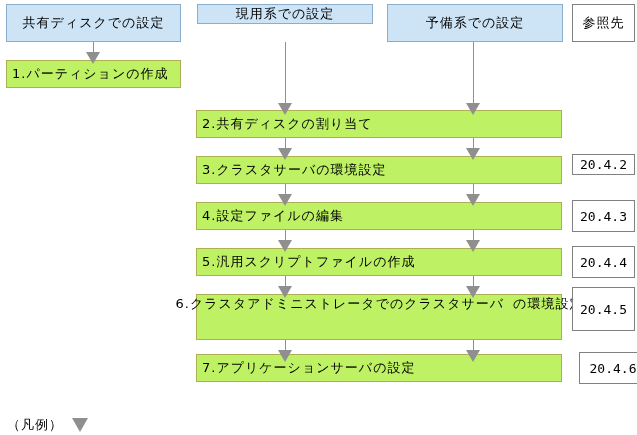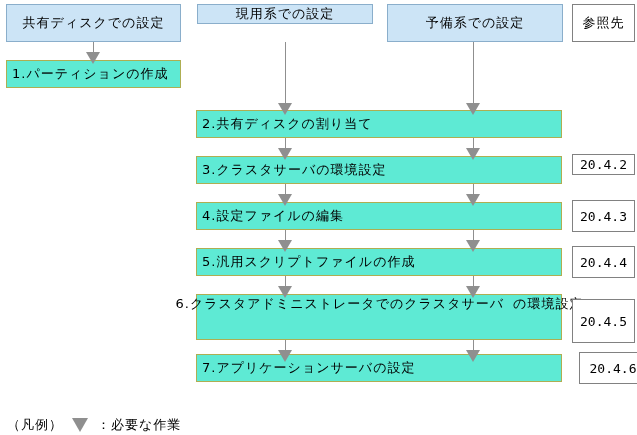--- a/index.html
+++ b/index.html
@@ -6,21 +6,21 @@
   body{
     width:637px;height:435px;position:relative;background:#ffffff;
     font-family:"DejaVu Sans","Liberation Sans",sans-serif;
     font-size:13px;color:#000000;overflow:hidden;
   }
   .box{
     position:absolute;box-sizing:border-box;border:1px solid;
     display:flex;align-items:center;
   }
   .hdr{background:#cce4f6;border-color:#8aaecb;justify-content:center;text-align:center;}
-  .step{background:#5eead4;border-color:#aeae52;padding:0 4px 0 5px;}
+  .step{background:#bef264;border-color:#aeae52;padding:0 4px 0 5px;}
   .step.two{flex-direction:row;align-items:flex-start;justify-content:center;line-height:1.45;}
   .step.two .ln2{padding-left:9px;}
   .refbox{
     background:#ffffff;border-color:#818181;justify-content:center;
     font-family:"DejaVu Sans Mono","Liberation Mono",monospace;font-size:13px;
   }
   .cjk{letter-spacing:1px;white-space:nowrap;}
   .stem{position:absolute;width:1px;background:#8f8f8f;}
   .head{
     position:absolute;width:0;height:0;
@@ -75,21 +75,21 @@
 
 <div class="box refbox" style="left:572px;top:154px;width:63px;height:21px">
   <span>20.4.2</span>
 </div>
 <div class="box refbox" style="left:572px;top:200px;width:63px;height:32px">
   <span>20.4.3</span>
 </div>
 <div class="box refbox" style="left:572px;top:246px;width:63px;height:32px">
   <span>20.4.4</span>
 </div>
-<div class="box refbox" style="left:572px;top:299px;width:63px;height:44px">
+<div class="box refbox" style="left:572px;top:287px;width:63px;height:44px">
   <span>20.4.5</span>
 </div>
 <div class="box refbox" style="left:579px;top:352px;width:68px;height:32px">
   <span>20.4.6</span>
 </div>
 
 <div class="stem" style="left:93px;top:42px;height:11px"></div>
 <div class="head" style="left:86px;top:52px"></div>
 
 <div class="stem" style="left:285px;top:42px;height:62px"></div>
@@ -118,14 +118,13 @@
 <div class="head" style="left:466px;top:286px"></div>
 
 <div class="stem" style="left:285px;top:340px;height:11px"></div>
 <div class="head" style="left:278px;top:350px"></div>
 <div class="stem" style="left:473px;top:340px;height:11px"></div>
 <div class="head" style="left:466px;top:350px"></div>
 
 <div class="legend">
   <span class="cjk">（凡例）</span>
   <span class="tri"></span>
-  <span class="cjk">：必要な作業</span>
 </div>
 
 </body></html>

